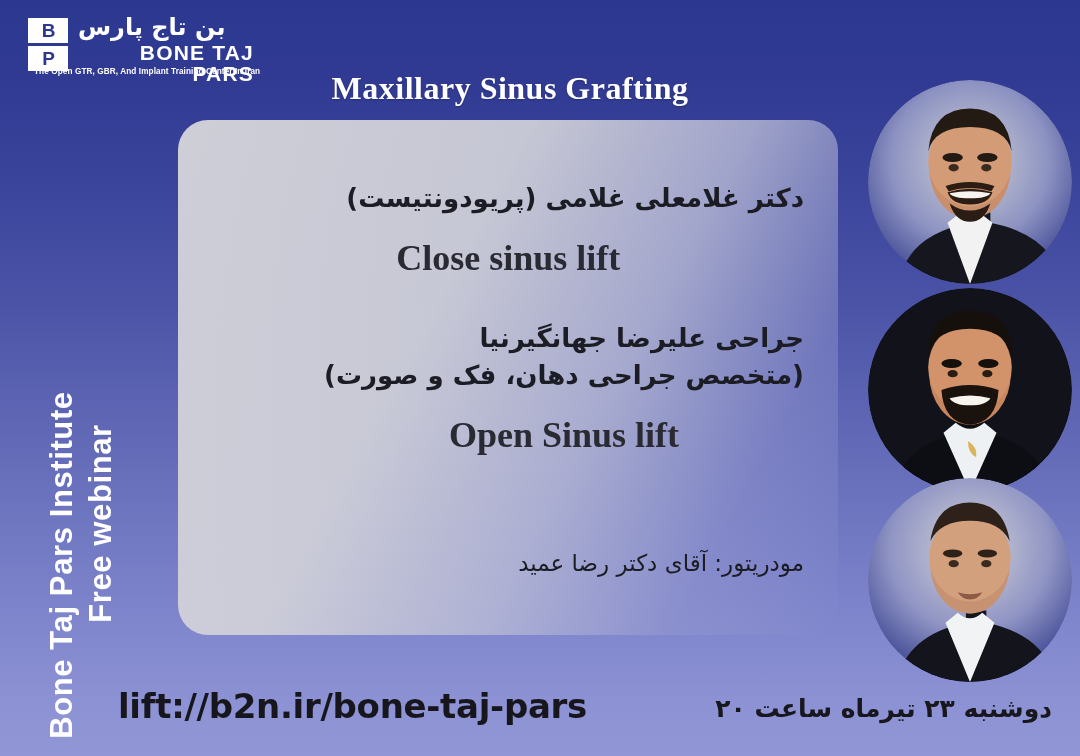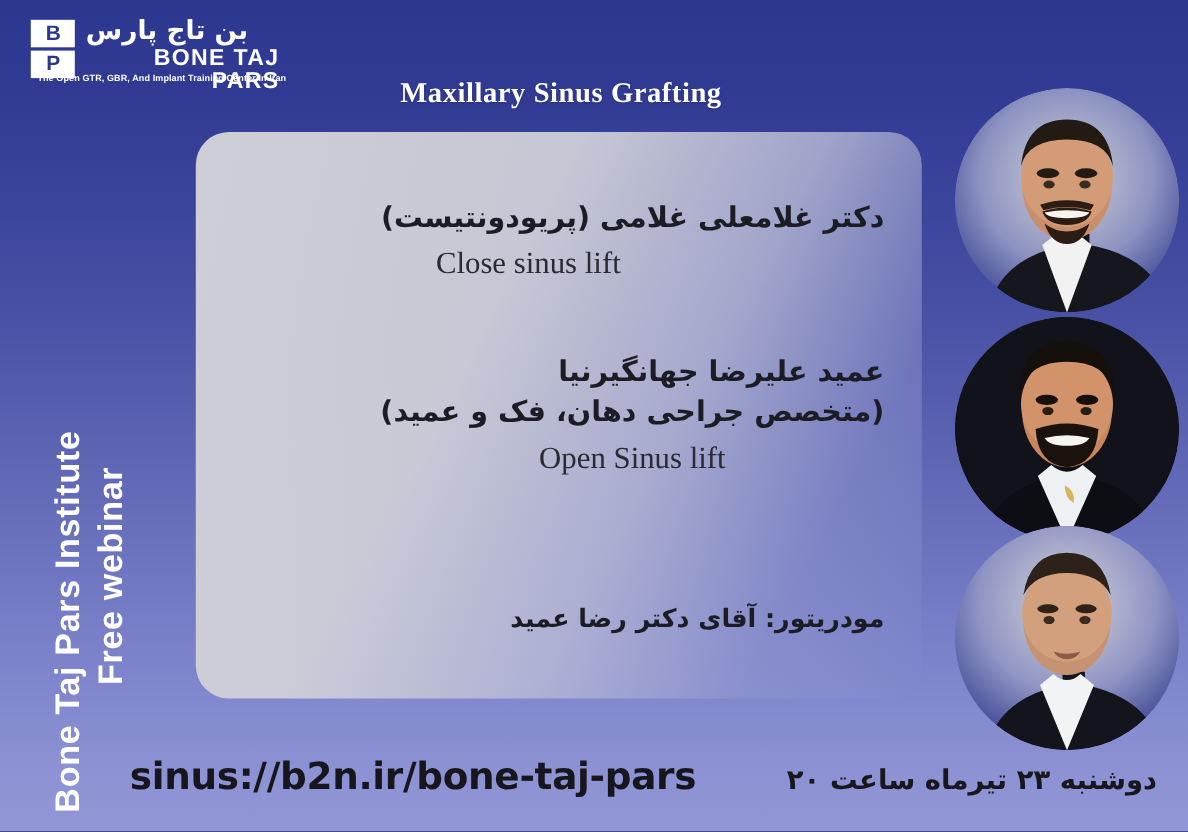--- a/index.html
+++ b/index.html
@@ -105,21 +105,21 @@
   
   #title {
     position: absolute;
     left: 200px;
     top: 70px;
     width: 620px;
     text-align: center;
     color: #ffffff;
     font-family: "Liberation Serif", "DejaVu Serif", serif;
     font-weight: 700;
-    font-size: 26px;
+    font-size: 32px;
     letter-spacing: 0.5px;
     text-shadow: 0 1px 2px rgba(0,0,0,0.25);
   }
 
   
   #side-text {
     position: absolute;
     left: -198px;
     top: 420px;
     width: 560px;
@@ -161,37 +161,37 @@
   .name-fa {
     direction: rtl;
     font-family: "DejaVu Sans", sans-serif;
     font-weight: 700;
     font-size: 26px;
     line-height: 1.42;
     color: #1c1c24;
   }
   .role-en {
     font-family: "Liberation Serif", "DejaVu Serif", serif;
-    font-weight: 400;
-    font-size: 28px;
+    font-weight: 700;
+    font-size: 36px;
     color: #2a2a33;
-    margin-top: 7px;
+    margin-top: 20px;
   }
   #speaker-1 { top: 60px; }
   #speaker-1 .role-en { text-align: left; padding-left: 50px; }
   #speaker-2 { top: 200px; }
   #speaker-2 .role-en { text-align: center; padding-left: 0px; }
   #moderator {
     position: absolute;
     right: 34px;
     top: 430px;
     direction: rtl;
     text-align: right;
     font-family: "DejaVu Sans", sans-serif;
-    font-weight: 700;
+    font-weight: 400;
     font-size: 23px;
     color: #1c1c24;
   }
 
   
   .portrait {
     position: absolute;
     right: 8px;
     width: 204px;
     height: 204px;
@@ -249,22 +249,22 @@
   </div>
 
   <div id="panel">
 
     <div class="speaker" id="speaker-1">
       <div class="name-fa">دکتر غلامعلی غلامی  (پریودونتیست)</div>
       <div class="role-en">Close sinus lift</div>
     </div>
 
     <div class="speaker" id="speaker-2">
-      <div class="name-fa">عمید علیرضا جهانگیرنیا</div>
-      <div class="name-fa">(متخصص جراحی دهان، فک و عمید)</div>
+      <div class="name-fa">جراحی علیرضا جهانگیرنیا</div>
+      <div class="name-fa">(متخصص جراحی دهان، فک و صورت)</div>
       <div class="role-en">Open  Sinus lift</div>
     </div>
 
     <div id="moderator">مودریتور: آقای دکتر رضا عمید</div>
   </div>
 
   <div class="portrait" id="portrait-1">
     <svg viewBox="0 0 200 200" xmlns="http://www.w3.org/2000/svg">
       <defs>
         <radialGradient id="bg1" cx="50%" cy="40%" r="70%">
@@ -341,16 +341,16 @@
         <path d="M61 62 q6-38 39-38 q33 0 39 38 q-10-20-39-20 q-29 0-39 20 z" fill="#2e2119"></path>
         <ellipse cx="83" cy="74" rx="9.5" ry="4" fill="#2e2119"></ellipse>
         <ellipse cx="117" cy="74" rx="9.5" ry="4" fill="#2e2119"></ellipse>
         <ellipse cx="84" cy="84" rx="5" ry="3.6" fill="#3b2a1e"></ellipse>
         <ellipse cx="116" cy="84" rx="5" ry="3.6" fill="#3b2a1e"></ellipse>
         <path d="M88 112 q12 4 24 0 q-4 7-12 7 q-8 0-12-7z" fill="#8c5b45"></path>
       </g>
     </svg>
   </div>
 
-  <div id="url">sinus://b2n.ir/bone-taj-pars</div>
+  <div id="url">lift://b2n.ir/bone-taj-pars</div>
   <div id="date">دوشنبه ۲۳ تیرماه  ساعت ۲۰</div>
 
 </div>
 
 </body></html>

